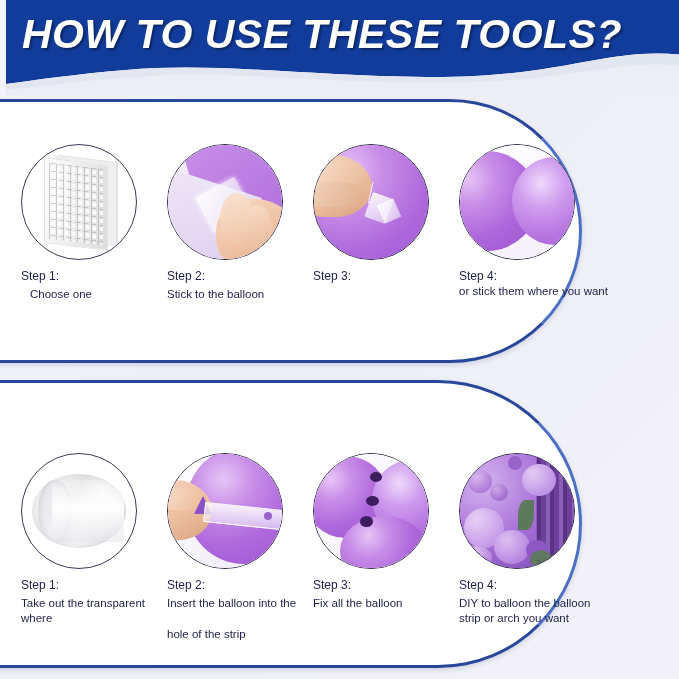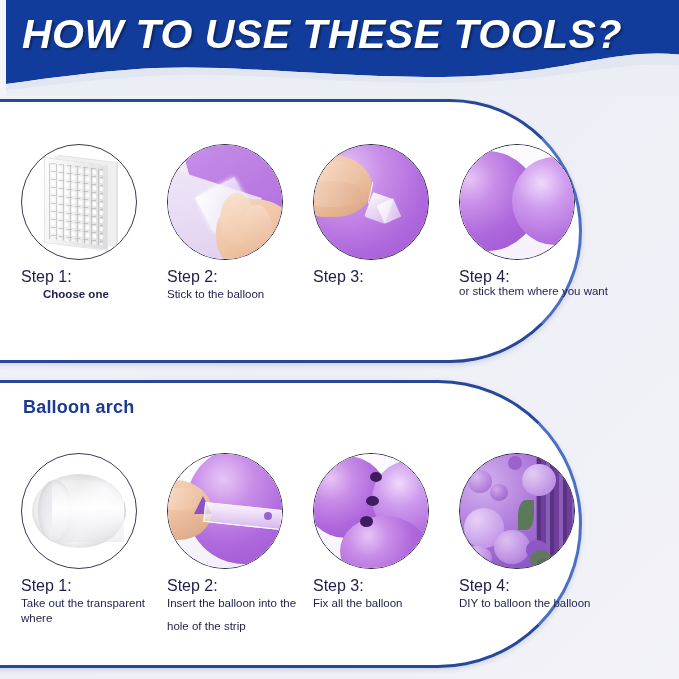--- a/index.html
+++ b/index.html
@@ -42,23 +42,23 @@
   
   .panel{position:absolute;width:150px;}
   .circle{
     position:relative;width:114px;height:114px;border-radius:50%;
     overflow:hidden;border:1.4px solid #2a2a44;
     background:#ffffff;
   }
   .circle.thin{border-color:#3a3a55;}
 
   .caption{margin-top:9px;}
-  .step{font-size:16px;color:#1f1f4a;line-height:15px;}
+  .step{font-size:12px;color:#1f1f4a;line-height:15px;}
   .desc{font-size:11.5px;color:#1f1f4a;line-height:14.5px;margin-top:3px;}
-  .desc.bold{font-weight:bold;margin-left:22px;}
+  .desc.bold{font-weight:normal;margin-left:9px;}
 
   
   .dotsheet{
     position:absolute;left:22px;top:16px;width:62px;height:84px;
     background:linear-gradient(100deg,#fdfdfd,#e9e9ea 60%,#dcdcdd);
     transform:skewY(7deg);
     box-shadow:9px -4px 0 -1px #efefef, 12px -6px 0 -2px #e2e2e3;
     border:1px solid #e3e3e5;
   }
   .dotsheet .dots{
@@ -156,21 +156,20 @@
         <div class="balloon pale" style="left:52px;top:12px;width:86px;height:88px;"></div>
       </div>
       <div class="caption">
         <div class="step">Step 4:</div>
         <div class="desc" style="margin-top:0;">or stick them where you want</div>
       </div>
     </div>
   </div>
 
   <div class="card two">
-    <div class="card-heading">Balloon arch</div>
 
     <div class="panel" style="left:32px;top:70px;">
       <div class="circle thin">
         <div class="strip-roll" style="left:10px;top:20px;width:94px;height:74px;border-radius:50%/50%;box-shadow:inset 0 0 10px rgba(160,160,170,.35);"></div>
         <div style="position:absolute;left:16px;top:26px;width:34px;height:62px;border-radius:50%;background:linear-gradient(120deg,#e3e3e8,#fafafc);box-shadow:inset 0 0 6px rgba(150,150,160,.4);"></div>
         <div style="position:absolute;left:30px;top:26px;width:72px;height:62px;background:linear-gradient(180deg,rgba(255,255,255,.1),rgba(255,255,255,.95) 45%,rgba(225,225,232,.5));"></div>
       </div>
       <div class="caption">
         <div class="step">Step 1:</div>
         <div class="desc">Take out the transparent where</div>
@@ -183,21 +182,21 @@
         <div class="balloon" style="left:18px;top:-8px;width:116px;height:118px;"></div>
         <div class="hand" style="left:-26px;top:26px;width:70px;height:60px;"></div>
         <div class="hand" style="left:-12px;top:34px;width:44px;height:22px;border-radius:40%;background:linear-gradient(120deg,#fbe2d0,#ecbd9c);"></div>
         <div style="position:absolute;left:26px;top:42px;width:18px;height:18px;background:#8b51c6;clip-path:polygon(50% 0,100% 100%,0 100%);"></div>
         <div style="position:absolute;left:36px;top:52px;width:76px;height:18px;background:linear-gradient(180deg,rgba(255,255,255,.85),rgba(240,238,248,.6));transform:rotate(6deg);border:1px solid rgba(255,255,255,.9);"></div>
         <div style="position:absolute;left:96px;top:58px;width:8px;height:8px;border-radius:50%;background:#9a62cd;"></div>
       </div>
       <div class="caption">
         <div class="step">Step 2:</div>
         <div class="desc">Insert the balloon into the</div>
-        <div class="desc" style="margin-top:8px;">hole of the strip</div>
+        <div class="desc" style="margin-top:16px;">hole of the strip</div>
       </div>
     </div>
 
     <div class="panel" style="left:324px;top:70px;">
       <div class="circle">
         <div style="position:absolute;inset:0;background:linear-gradient(140deg,#ffffff,#f2ecf9);"></div>
         <div class="balloon" style="left:-10px;top:2px;width:84px;height:82px;"></div>
         <div class="balloon pale" style="left:58px;top:6px;width:80px;height:78px;"></div>
         <div class="balloon" style="left:26px;top:62px;width:88px;height:70px;"></div>
         <div style="position:absolute;left:56px;top:18px;width:12px;height:10px;border-radius:50%;background:#3d1d5e;"></div>
@@ -223,16 +222,17 @@
           <div style="position:absolute;left:2px;top:92px;width:30px;height:24px;border-radius:50%;background:radial-gradient(circle at 35% 30%,#e2c7f4,#a972d6);"></div>
           <div style="position:absolute;left:48px;top:2px;width:14px;height:14px;border-radius:50%;background:#9a63cc;"></div>
           <div style="position:absolute;left:66px;top:86px;width:22px;height:20px;border-radius:50%;background:#8f57c4;"></div>
           <div style="position:absolute;left:58px;top:46px;width:16px;height:30px;background:#4e7a43;border-radius:50% 0 50% 0;opacity:.85;"></div>
           <div style="position:absolute;left:70px;top:96px;width:22px;height:18px;background:#56804a;border-radius:50%;opacity:.8;"></div>
         </div>
       </div>
       <div class="caption">
         <div class="step">Step 4:</div>
         <div class="desc">DIY to balloon the balloon</div>
+        <div class="desc" style="margin-top:0;">strip or arch you want</div>
       </div>
     </div>
   </div>
 </div>
 
 </body></html>

